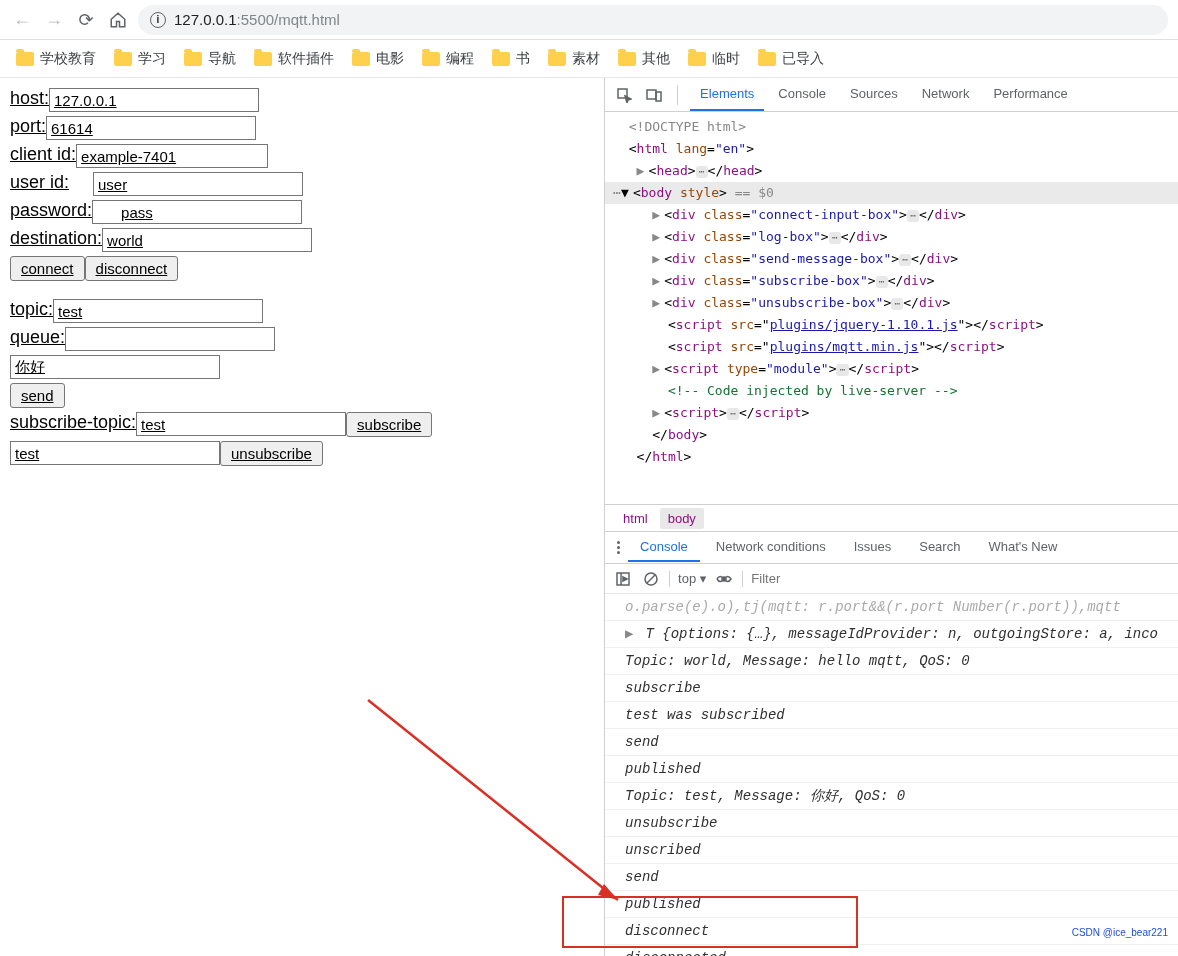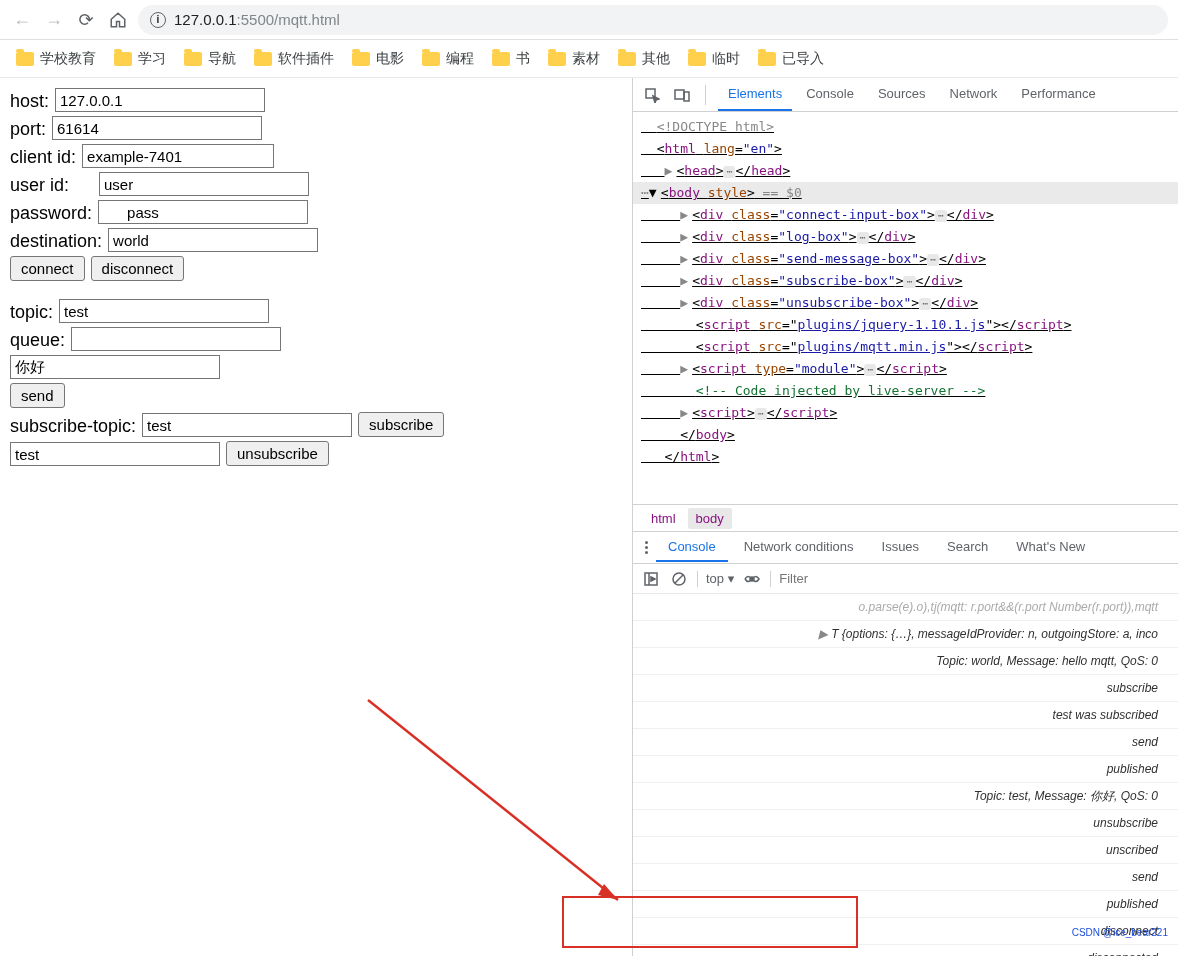--- a/index.html
+++ b/index.html
@@ -9,32 +9,32 @@
 .nav-icon.disabled{color:#bbb;}
 .url-bar{flex:1;height:30px;background:#f1f3f4;border-radius:15px;display:flex;align-items:center;padding:0 12px;gap:8px;color:#202124;font-size:15px;}
 .url-info{width:16px;height:16px;border:1.5px solid #5f6368;border-radius:50%;display:flex;align-items:center;justify-content:center;font-size:10px;font-weight:bold;}
 .url-text .gray{color:#80868b;}
 .bookmarks{height:38px;display:flex;align-items:center;padding:0 16px;gap:18px;border-bottom:1px solid #e8e8e8;}
 .bm-item{display:flex;align-items:center;gap:6px;color:#3c4043;font-size:14px;}
 .folder-icon{width:18px;height:14px;background:#ffd04c;border-radius:2px;position:relative;}
 .folder-icon::before{content:'';position:absolute;top:-3px;left:0;width:8px;height:3px;background:#ffd04c;border-radius:2px 2px 0 0;}
 .main{display:flex;height:878px;}
 .page-content{width:632px;padding:10px;font-size:18px;}
-.form-row{display:flex;align-items:flex-end;gap:6px;margin-bottom:4px;}
+.form-row{display:flex;align-items:flex-start;margin-bottom:4px;text-decoration:underline;}
 .form-row label{color:#000;}
 input[type=text]{font-size:15px;padding:2px 4px;border:1px solid #767676;height:24px;font-family:Arial;}
 button{font-size:15px;padding:3px 10px;border:1px solid #767676;background:#efefef;border-radius:3px;cursor:pointer;}
 .spacer{height:14px;}
 .devtools{flex:1;border-left:1px solid #d0d0d0;display:flex;flex-direction:column;font-family:"Helvetica Neue",Arial;font-size:13px;}
 .dt-tabs{height:34px;display:flex;align-items:center;border-bottom:1px solid #d0d0d0;padding:0 8px;gap:8px;}
 .dt-icon{width:22px;height:22px;display:flex;align-items:center;justify-content:center;color:#5f6368;}
 .dt-tab{padding:8px 10px;color:#5f6368;cursor:pointer;}
 .dt-tab.active{color:#1a73e8;border-bottom:2px solid #1a73e8;}
 .dt-sep{width:1px;height:20px;background:#d0d0d0;margin:0 4px;}
-.dom-tree{flex:0 0 auto;height:392px;overflow:auto;padding:4px 0;font-family:Menlo,Consolas,monospace;font-size:13px;line-height:22px;text-decoration:underline;}
+.dom-tree{flex:0 0 auto;height:392px;overflow:auto;padding:4px 0;font-family:Menlo,Consolas,monospace;font-size:13px;line-height:22px;}
 .dom-line{white-space:pre;padding-left:8px;}
 .expand{color:#888;display:inline-block;width:12px;cursor:pointer;}
 .tag{color:#881280;}
 .attr-name{color:#994500;}
 .attr-val{color:#1a1aa6;}
 .str-link{color:#1a1aa6;text-decoration:underline;}
 .comment{color:#137333;}
 .gray-txt{color:#888;}
 .ellipsis-pill{display:inline-block;background:#e8e8e8;color:#666;padding:0 3px;border-radius:3px;font-size:10px;line-height:12px;vertical-align:middle;}
 .body-hl{background:#eaeaea;}
@@ -43,21 +43,21 @@
 .bc-item{padding:3px 8px;cursor:pointer;}
 .bc-item.active{background:#e8e8e8;border-radius:2px;color:#881280;}
 .bc-item:not(.active){color:#881280;}
 .drawer-tabs{height:32px;display:flex;align-items:center;padding:0 8px;gap:4px;border-bottom:1px solid #d0d0d0;}
 .drawer-tab{padding:6px 12px;color:#5f6368;cursor:pointer;font-size:13px;}
 .drawer-tab.active{color:#1a73e8;border-bottom:2px solid #1a73e8;}
 .console-toolbar{height:30px;display:flex;align-items:center;padding:0 8px;gap:8px;border-bottom:1px solid #e8e8e8;font-size:13px;color:#5f6368;}
 .ct-icon{width:20px;height:20px;display:flex;align-items:center;justify-content:center;}
 .ct-sep{width:1px;height:16px;background:#d0d0d0;}
 .ct-filter{flex:1;border:none;outline:none;font-size:13px;color:#5f6368;}
-.console-log{flex:1;overflow:auto;font-family:Liberation Sans, sans-serif;font-size:12px;line-height:26px;text-align:right;}
+.console-log{flex:1;overflow:auto;font-family:Liberation Mono, monospace;font-size:14px;line-height:26px;}
 .log-line{padding:0 20px;border-bottom:1px solid #f0f0f0;color:#303030;font-style:italic;white-space:nowrap;}
 .log-line.first{color:#aaa;}
 .log-expand{color:#888;display:inline-block;width:12px;}
 .arrow{position:absolute;pointer-events:none;}
 .red-box{position:absolute;border:2px solid #d93025;pointer-events:none;}
 .watermark{position:absolute;bottom:18px;right:10px;color:#1d4ed8;font-size:10px;}
 .kebab{display:flex;flex-direction:column;gap:2px;padding:4px;}
 .kebab span{width:3px;height:3px;background:#5f6368;border-radius:50%;}
 </style>
 </head>

